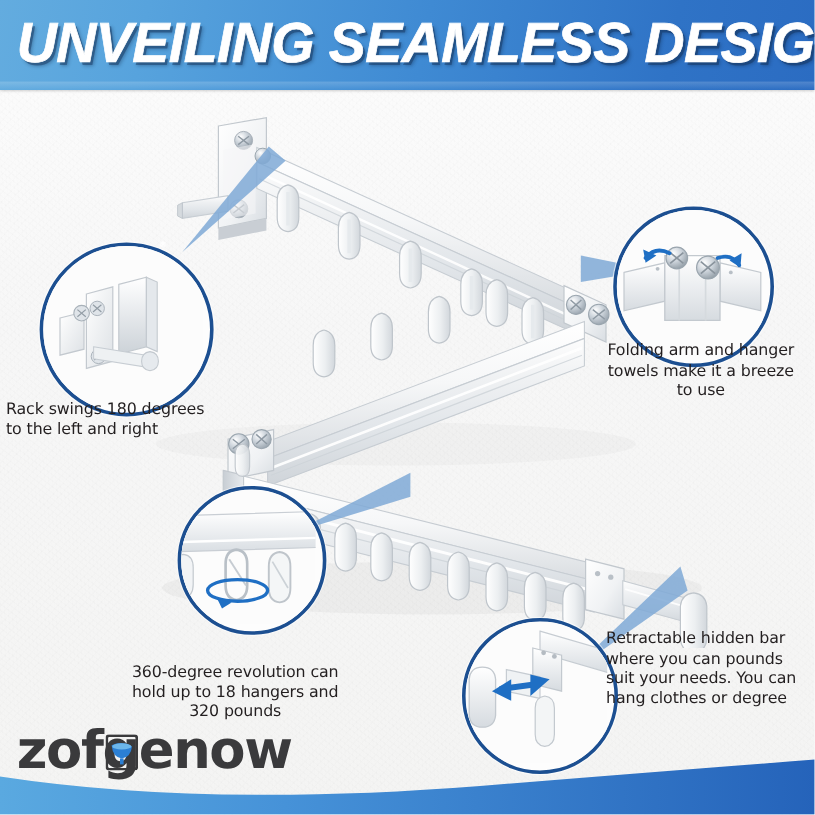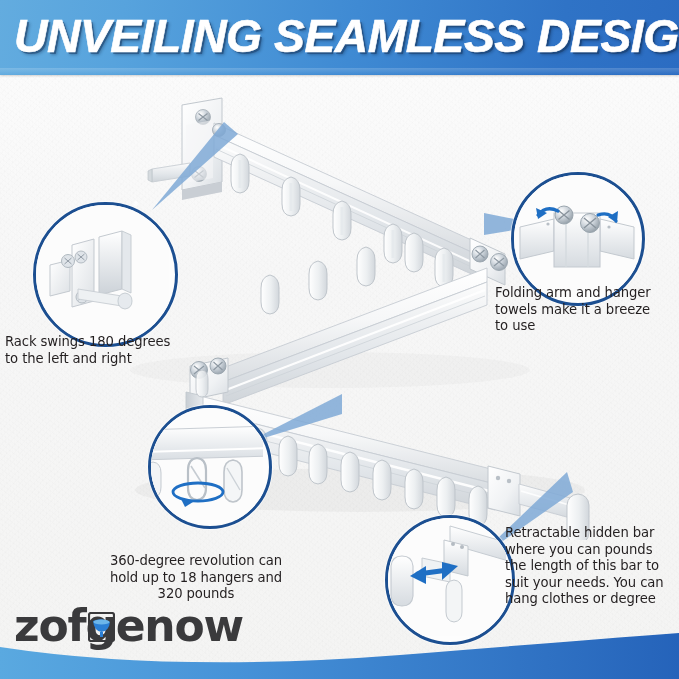--- a/index.html
+++ b/index.html
@@ -63,21 +63,21 @@
 
   
   .callout-text{
     position:absolute;
     color:#231f20;
     font-family:"DejaVu Sans", sans-serif;
     font-size:13.2px;line-height:16.5px;
     letter-spacing:-.1px;
   }
   #txt-left{left:5px;top:334px;width:205px;text-align:left;}
-  #txt-right{left:495px;top:285px;width:178px;text-align:left;}
+  #txt-right{left:495px;top:285px;width:178px;text-align:center;}
   #txt-bottomleft{left:85px;top:553px;width:222px;text-align:center;}
   #txt-bottomright{left:505px;top:525px;width:170px;text-align:left;}
 
   
   .zoom-circle{
     position:absolute;border-radius:50%;
     border:3px solid #1c4f91;
     background:#fdfdfd;
     overflow:hidden;
     box-shadow:0 0 0 1px rgba(255,255,255,.6);
@@ -396,21 +396,20 @@
 
   <div class="callout-text" id="txt-bottomleft">
     <div>360-degree revolution can</div>
     <div>hold up to 18 hangers and</div>
     <div>320 pounds</div>
   </div>
 
   <div class="callout-text" id="txt-bottomright">
     <div>Retractable hidden bar</div>
     <div>where you can pounds</div>
-    <div>the length of this bar to</div>
     <div>suit your needs. You can</div>
     <div>hang clothes or degree</div>
   </div>
 
   <svg id="wave" viewBox="0 0 679 50" preserveAspectRatio="none">
     <defs>
       <linearGradient id="waveG" x1="0" y1="0" x2="1" y2="0">
         <stop offset="0%" stop-color="#5aa9e0"></stop>
         <stop offset="35%" stop-color="#4692d8"></stop>
         <stop offset="100%" stop-color="#2563ba"></stop>

